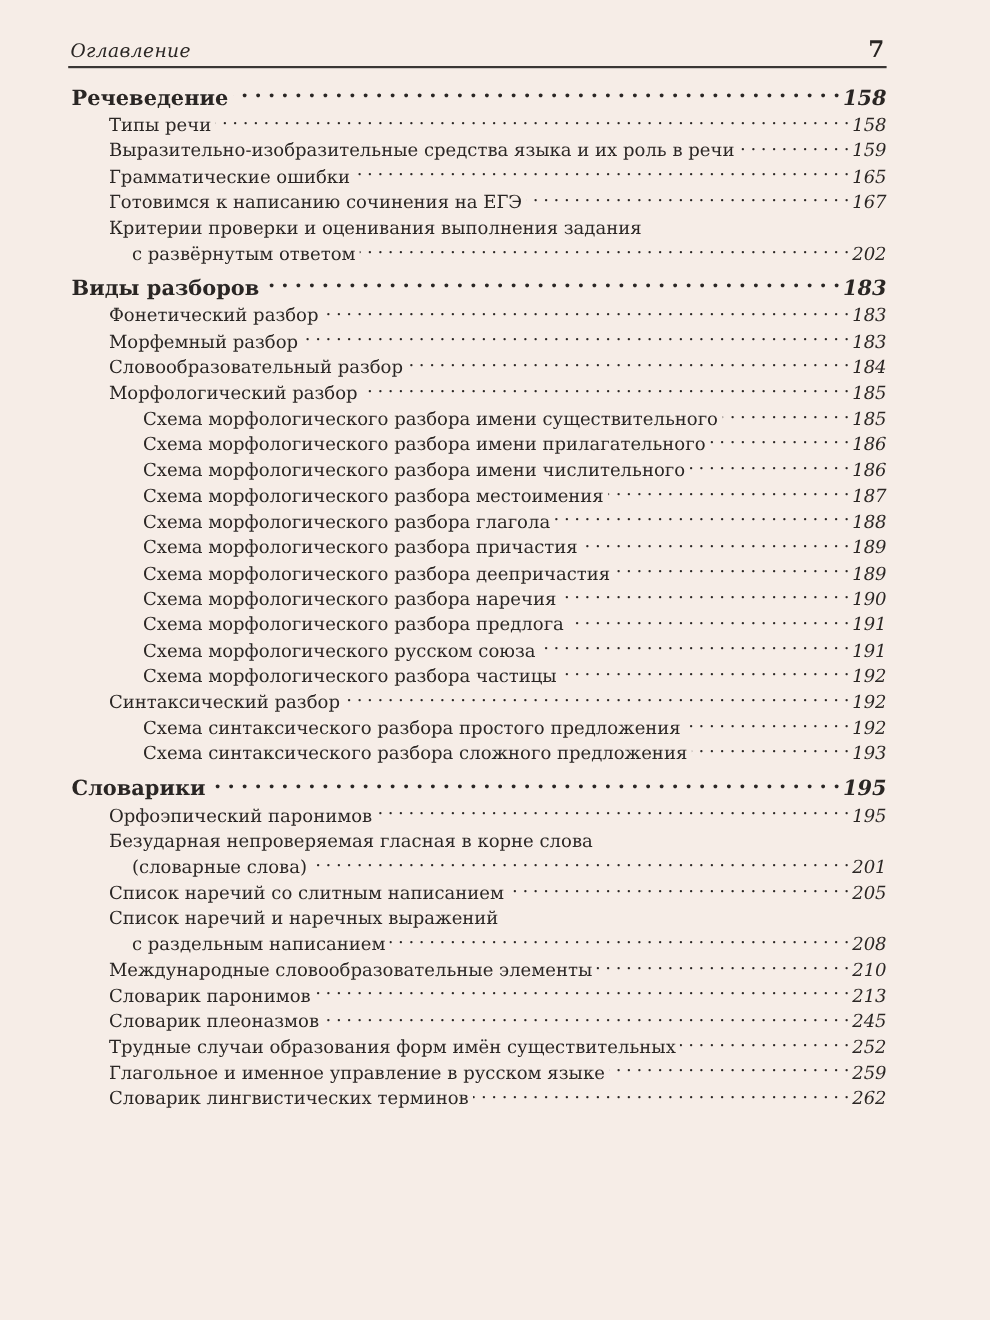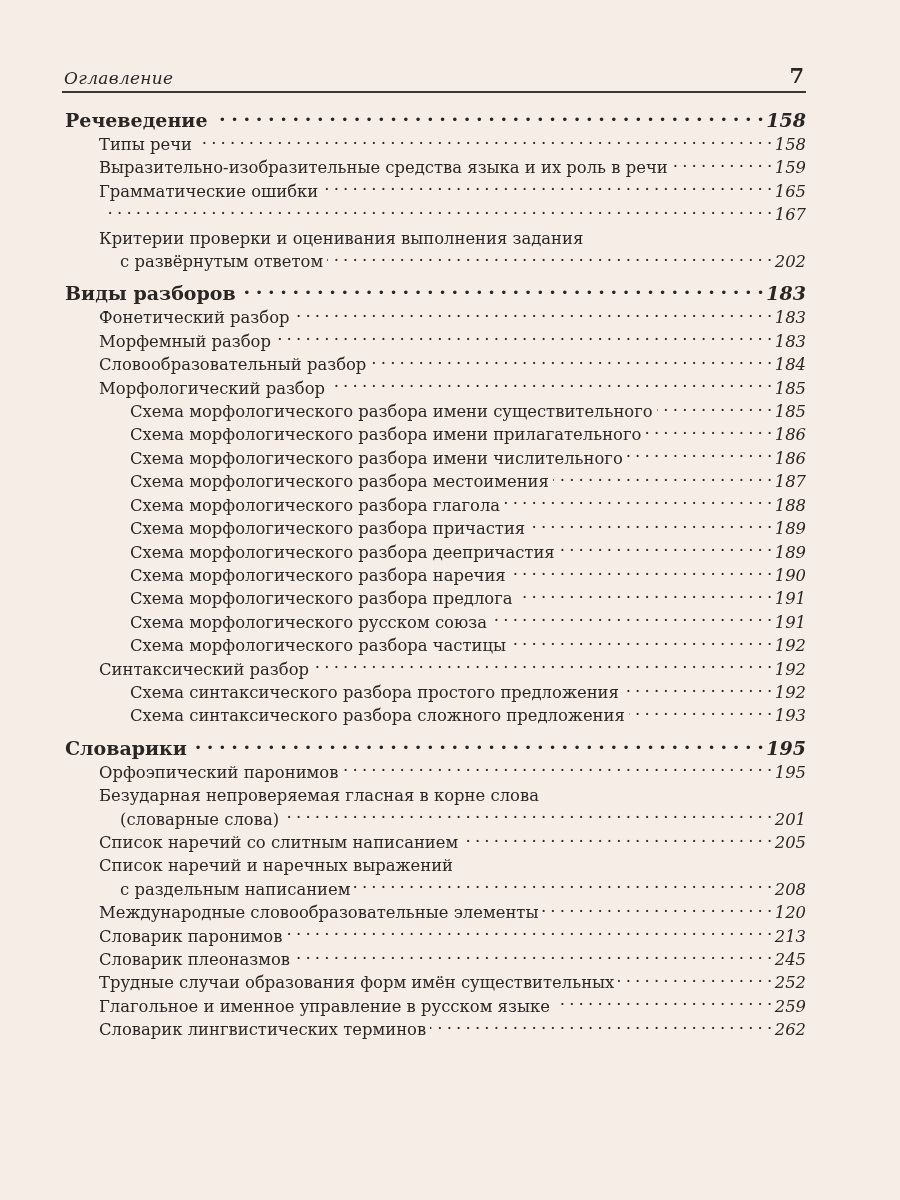--- a/index.html
+++ b/index.html
@@ -3,21 +3,21 @@
 <meta charset="utf-8">
 <style>
   html, body { margin: 0; padding: 0; }
   body {
     width: 900px; height: 1200px; overflow: hidden;
     background: #f6ede7;
     font-family: "DejaVu Serif", "Liberation Serif", serif;
     color: #2a2624;
     position: relative;
   }
-  .page { position: absolute; left: 62px; top: 60px; width: 744px; }
+  .page { position: absolute; left: 62px; top: 29px; width: 744px; }
   .header {
     display: flex; justify-content: space-between; align-items: flex-end;
     border-bottom: 2px solid #3a3634; padding-bottom: 3px; height: 28px;
   }
   .header .title { font-style: italic; font-size: 17px; letter-spacing: 0.3px; padding-left: 2px; }
   .header .pnum { font-weight: bold; font-size: 21px; padding-right: 2px; }
   .toc { margin-top: 14px; }
   .section { margin-bottom: 7px; }
   .row {
     display: flex; align-items: baseline; font-size: 16.4px; line-height: 23.4px;
@@ -66,20 +66,21 @@
           <span class="label">Выразительно-изобразительные средства языка и их роль в речи</span>
           <span class="dots"></span>
           <span class="page-ref">159</span>
         </div>
         <div class="row lvl1">
           <span class="label">Грамматические ошибки</span>
           <span class="dots"></span>
           <span class="page-ref">165</span>
         </div>
         <div class="row lvl1">
+          <span class="label">Готовимся к написанию сочинения на ЕГЭ</span>
           <span class="dots"></span>
           <span class="page-ref">167</span>
         </div>
         <div class="cont">Критерии проверки и оценивания выполнения задания</div>
         <div class="row cont-row">
           <span class="label">с развёрнутым ответом</span>
           <span class="dots"></span>
           <span class="page-ref">202</span>
         </div>
       </div>
@@ -204,21 +205,21 @@
         </div>
         <div class="cont">Список наречий и наречных выражений</div>
         <div class="row cont-row">
           <span class="label">с раздельным написанием</span>
           <span class="dots"></span>
           <span class="page-ref">208</span>
         </div>
         <div class="row lvl1">
           <span class="label">Международные словообразовательные элементы</span>
           <span class="dots"></span>
-          <span class="page-ref">120</span>
+          <span class="page-ref">210</span>
         </div>
         <div class="row lvl1">
           <span class="label">Словарик паронимов</span>
           <span class="dots"></span>
           <span class="page-ref">213</span>
         </div>
         <div class="row lvl1">
           <span class="label">Словарик плеоназмов</span>
           <span class="dots"></span>
           <span class="page-ref">245</span>

